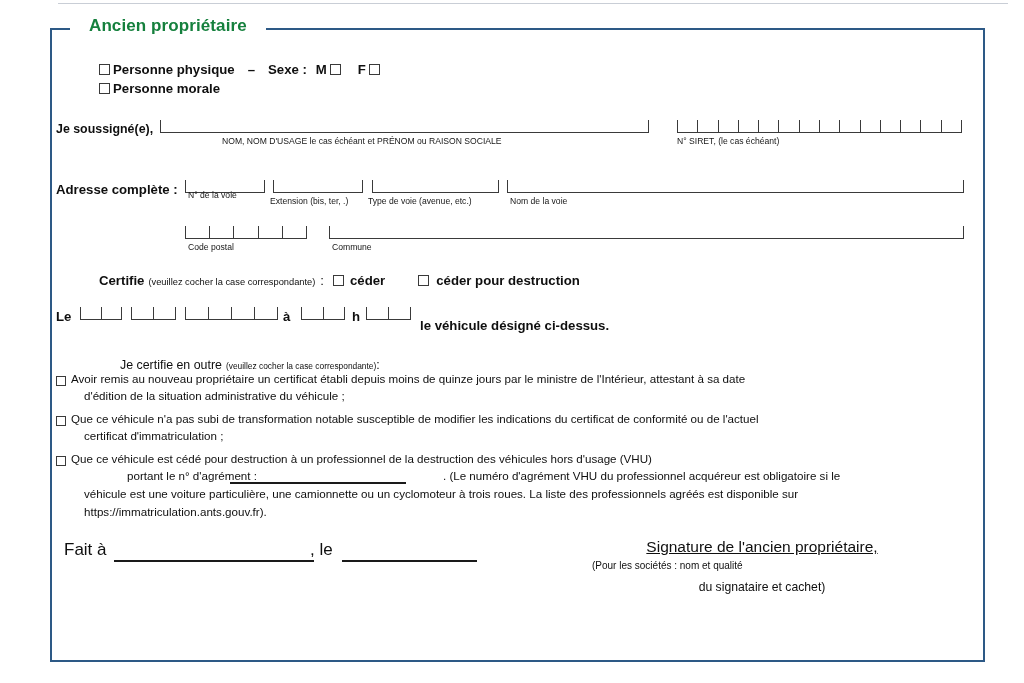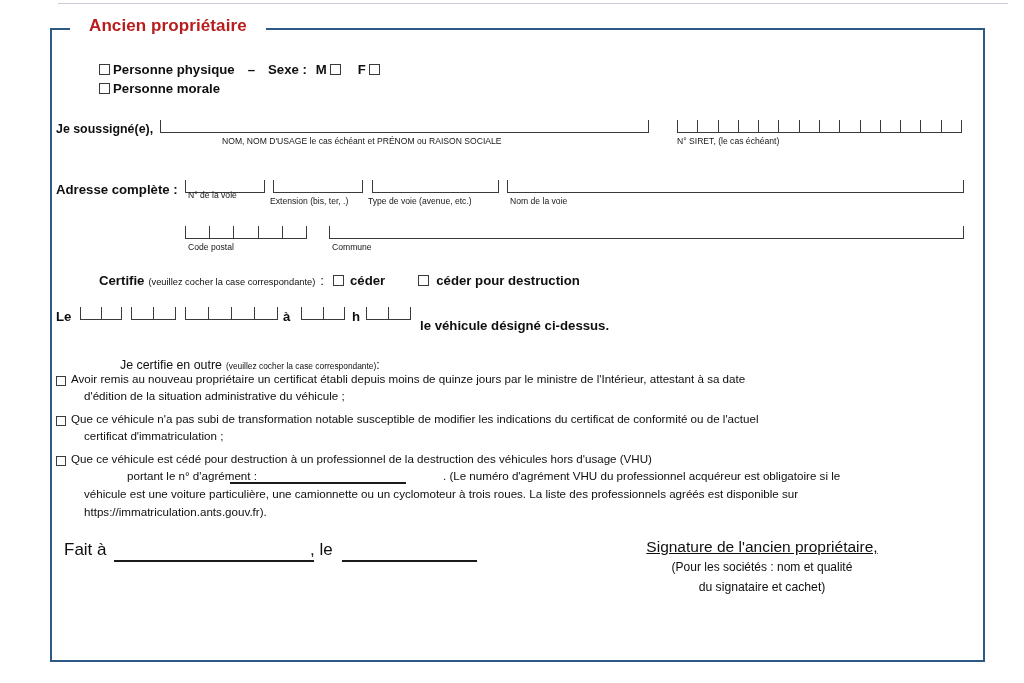--- a/index.html
+++ b/index.html
@@ -46,21 +46,21 @@
     height: 6px;
     width: 196px;
     background: #ffffff;
   }
   .legend {
     position: absolute;
     left: 30px;
     top: -14px;
     font-size: 17px;
     font-weight: bold;
-    color: #b91c1c;
+    color: #15803d;
     letter-spacing: 0.1px;
     background: #ffffff;
     padding: 0 7px;
     white-space: nowrap;
   }
 
   
   .abs { position: absolute; }
   .b { font-weight: bold; }
   .t13 { font-size: 13.2px; }
@@ -244,17 +244,17 @@
 
   <div class="certline" style="left:32px; top:456px;">véhicule est une voiture particulière, une camionnette ou un cyclomoteur à trois roues. La liste des professionnels agréés est disponible sur</div>
   <div class="certline" style="left:32px; top:474px;">https://immatriculation.ants.gouv.fr).</div>
 
   <div class="abs" style="left:12px; top:510px; font-size:17px;">Fait à</div>
   <div class="rule" style="left:62px; top:530px; width:200px;"></div>
   <div class="abs" style="left:258px; top:510px; font-size:17px;">, le</div>
   <div class="rule" style="left:290px; top:530px; width:135px;"></div>
 
   <div class="abs" style="left:540px; top:508px; width:340px; text-align:center; font-size:15.5px;text-decoration:underline;">Signature de l'ancien propriétaire,</div>
-  <div class="abs" style="left:540px; top:530px; width:340px; text-align:center; font-size:12px;">(Pour les sociétés : nom et qualité</div>
+  <div class="abs" style="left:540px; top:530px; width:340px; text-align:left; font-size:10px;">(Pour les sociétés : nom et qualité</div>
   <div class="abs" style="left:540px; top:550px; width:340px; text-align:center; font-size:12.2px;">du signataire et cachet)</div>
 
   <div class="abs" style="left:540px; top:575px; width:340px; height:60px;"></div>
 </div>
 
 </body></html>

